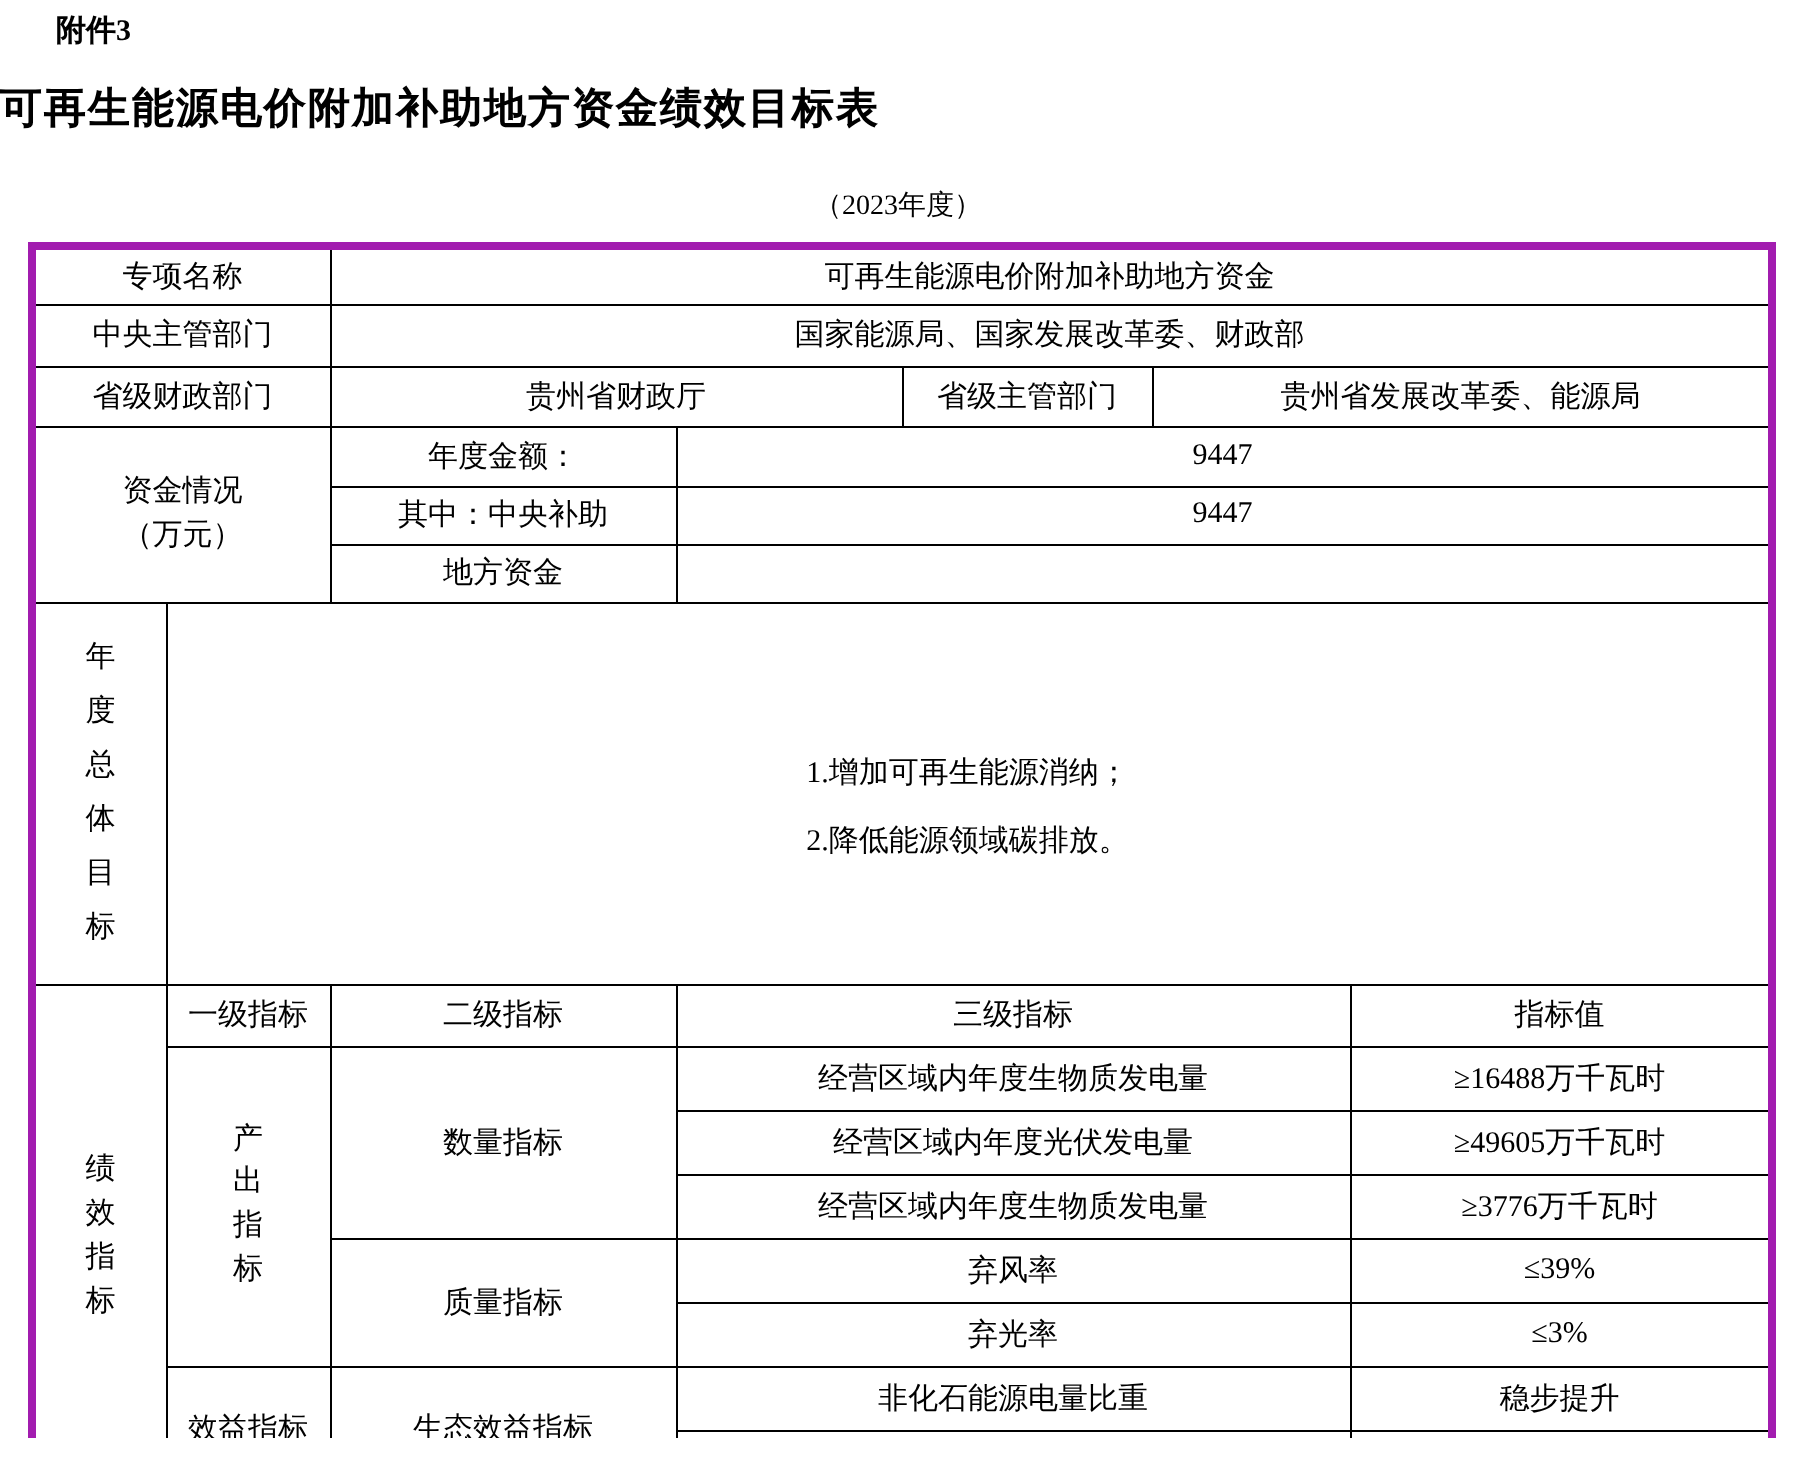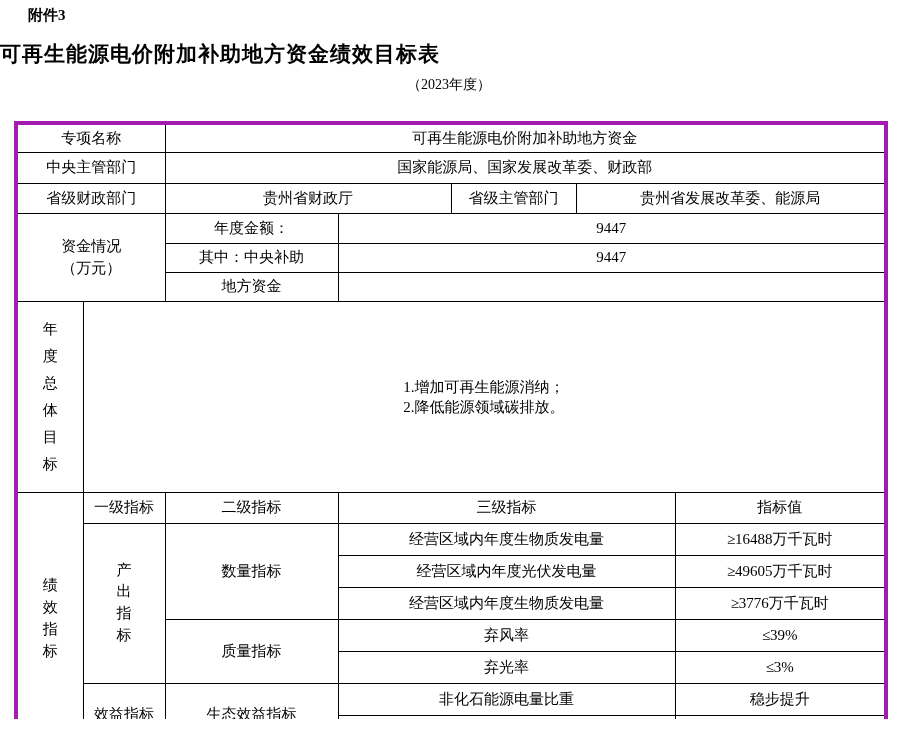--- a/index.html
+++ b/index.html
@@ -30,21 +30,21 @@
     top: 40px;
     width: 898px;
     text-align: left;
     font-size: 21px;
     font-weight: bold;
     letter-spacing: 1px;
   }
   .doc-subtitle {
     position: absolute;
     left: 0;
-    top: 76px;
+    top: 94px;
     width: 898px;
     text-align: center;
     font-size: 14px;
   }
   table.main {
     position: absolute;
     left: 14px;
     top: 121px;
     border-collapse: collapse;
     table-layout: fixed;
@@ -65,21 +65,21 @@
     width: 1em;
     margin: 14px auto;
     line-height: 1.45;
     text-align: center;
     word-break: break-all;
   }
   .vlabel.tall { line-height: 1.8; }
   td.left-align { text-align: left; padding-left: 8px; }
   td.right-align { text-align: right; padding-right: 8px; }
   td.goal-cell { text-align: left; padding-left: 4px; }
-  .goal-line { line-height: 20px; }
+  .goal-line { line-height: 20px; margin-top: 14px; }
   .two-line { line-height: 22px; }
 </style>
 </head>
 <body>
 
 <div class="page">
 
   <div class="attachment">附件3</div>
   <div class="doc-title">可再生能源电价附加补助地方资金绩效目标表</div>
   <div class="doc-subtitle">（2023年度）</div>

